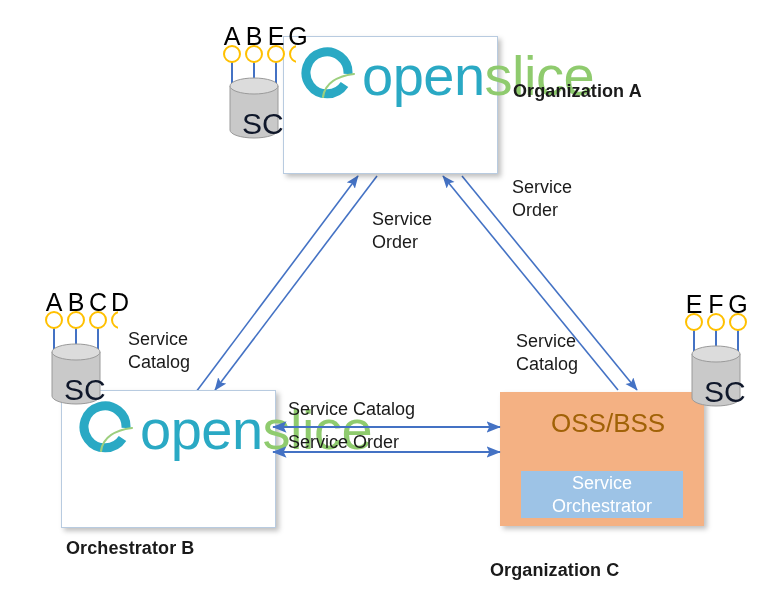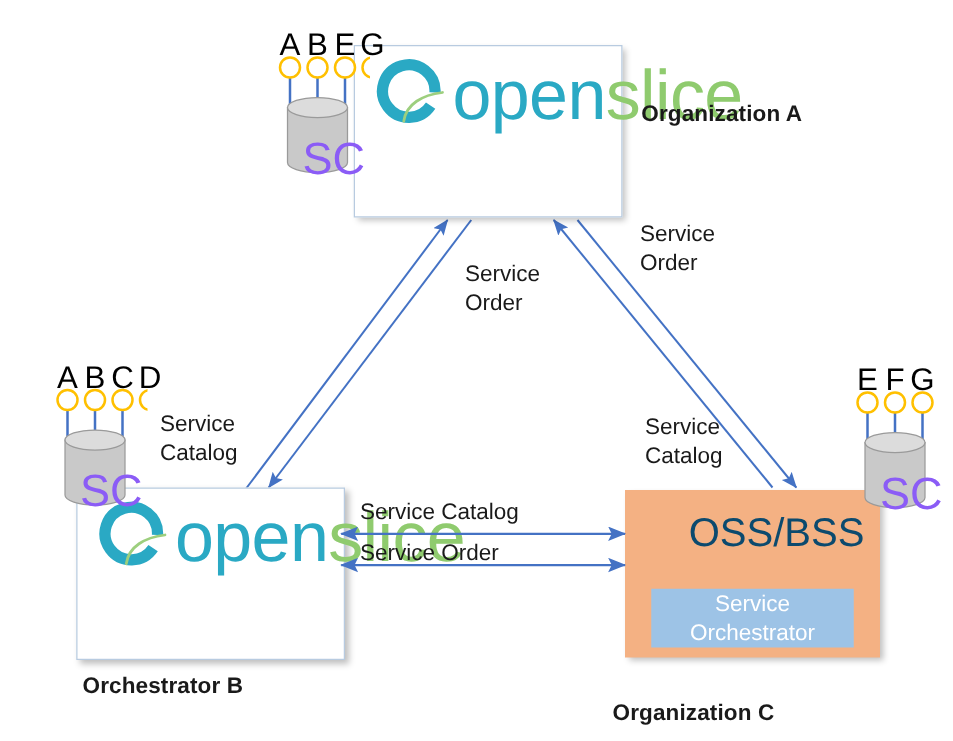--- a/index.html
+++ b/index.html
@@ -82,43 +82,43 @@
     font-size: 25px;
     color: #000000;
     line-height: 1;
   }
   .sc-letter {
     text-align: center;
     width: 22px;
   }
   .sc-cyl-label {
     position: absolute;
-    font-size: 36px;
-    color: #8b5cf6;
+    font-size: 30px;
+    color: #0f172a;
     line-height: 1;
     z-index: 34;
     pointer-events: none;
     text-align: right;
   }
 
   
   .edge-label {
     position: absolute;
     font-size: 18px;
     color: #1a1a1a;
     line-height: 1.25;
     white-space: pre-line;
     z-index: 35;
   }
 
   
   .oss-title {
     position: absolute;
-    color: #0c4a6e;
-    font-size: 32px;
+    color: #a16207;
+    font-size: 26px;
     line-height: 1;
     white-space: nowrap;
     z-index: 26;
   }
   .so-box {
     position: absolute;
     background: #9dc3e6;
     color: #ffffff;
     font-size: 18px;
     line-height: 1.25;

